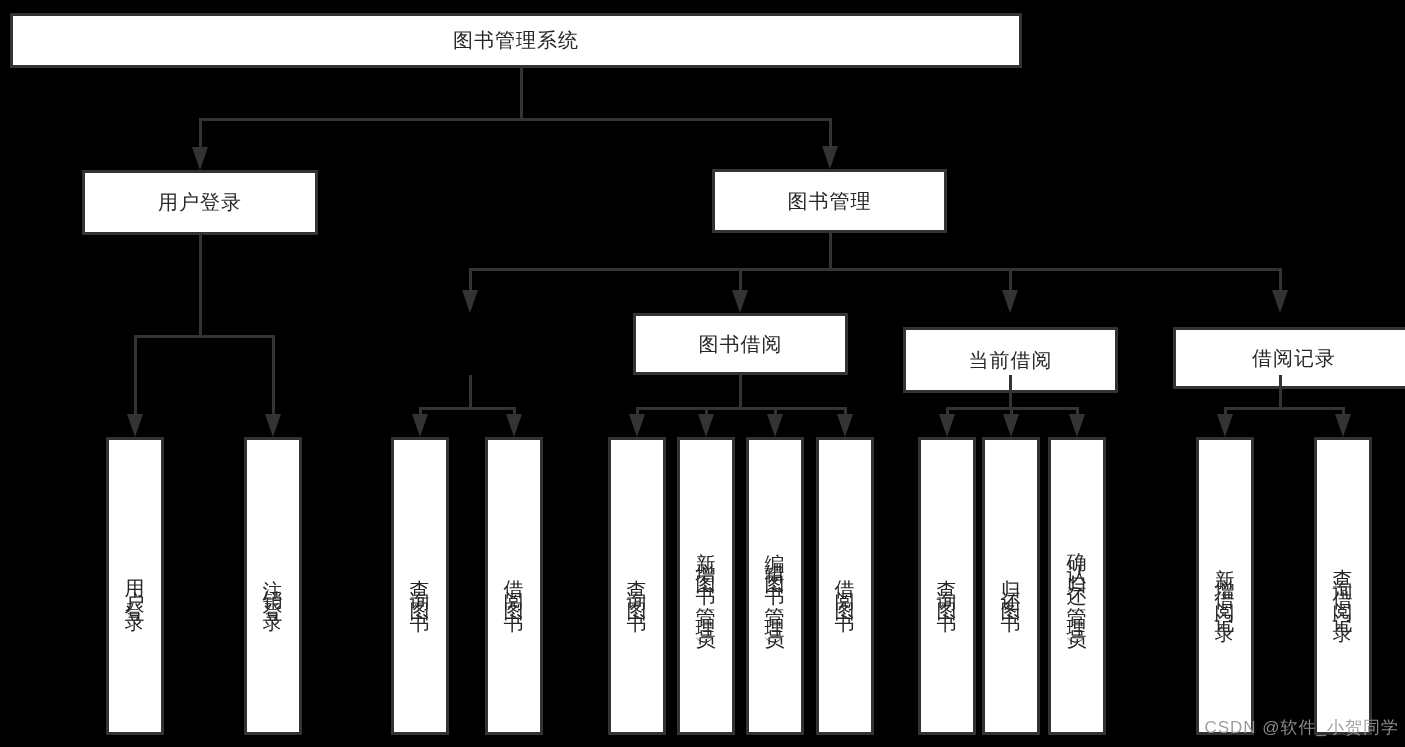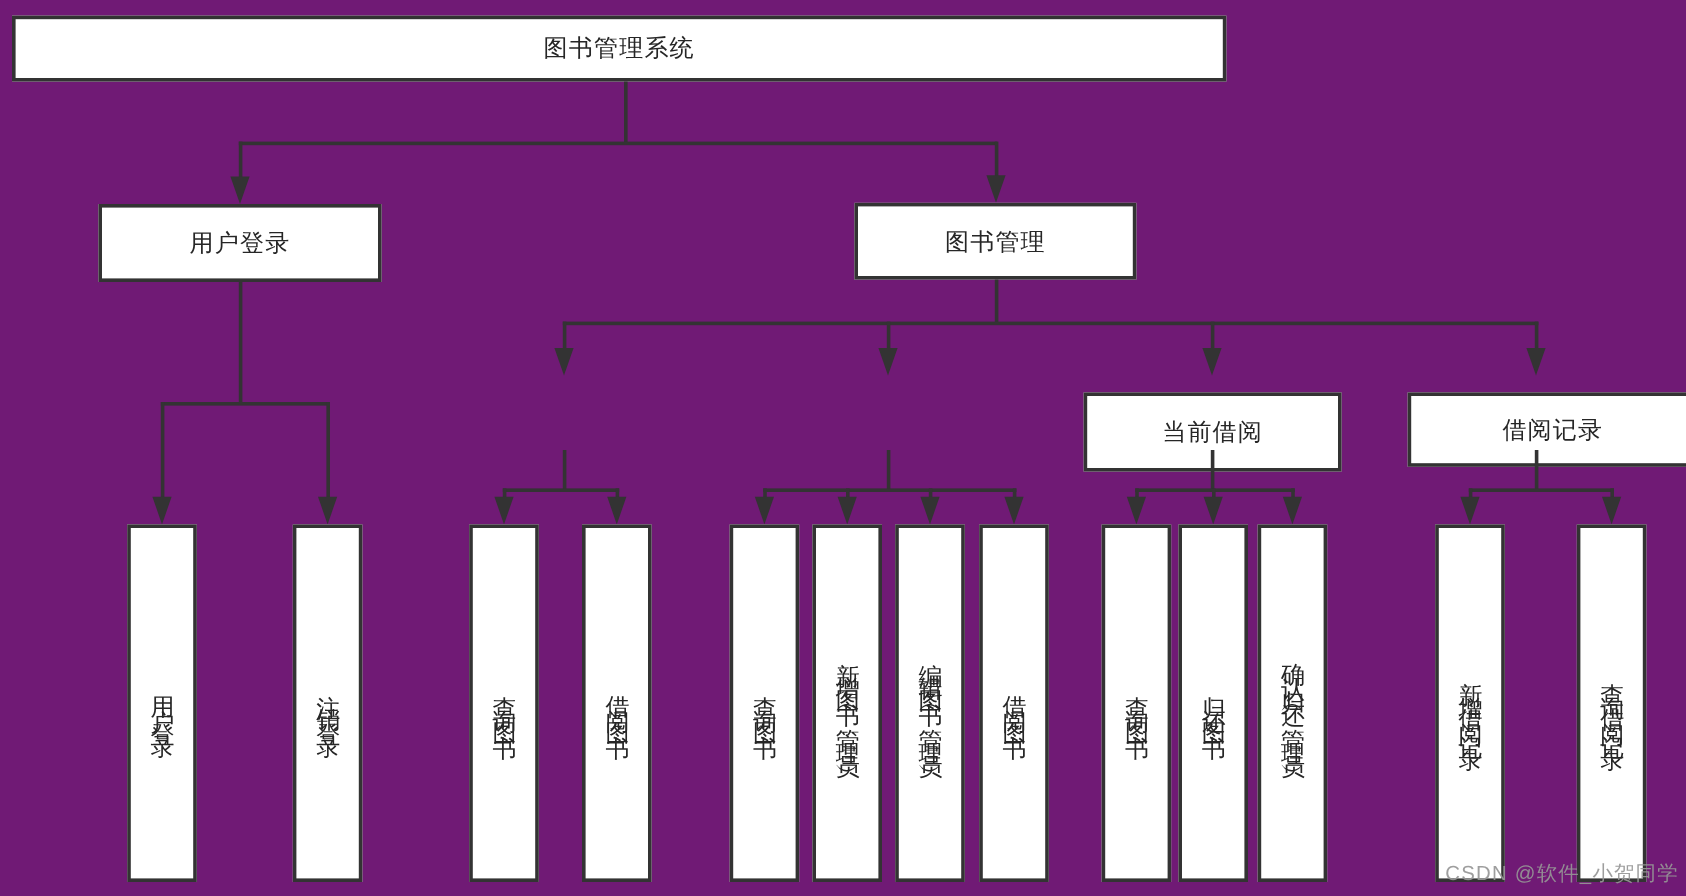--- a/index.html
+++ b/index.html
@@ -1,17 +1,17 @@
 <!DOCTYPE html>
 <html><head>
 <meta charset="utf-8">
 <style>
   html,body { margin:0; padding:0; background:#ffffff; }
   .canvas {
-    position:relative; width:1405px; height:747px; background:#701a75;
+    position:relative; width:1405px; height:747px; background:#000000;
     font-family:"Liberation Sans","DejaVu Sans",sans-serif; color:#262626;
     overflow:hidden;
   }
   .hbox {
     position:absolute; box-sizing:border-box; border:3px solid #333333;
     background:#ffffff; display:flex; align-items:center; justify-content:center;
     font-size:20px; letter-spacing:1px;
   }
   .vbox {
     position:absolute; box-sizing:border-box; border:3px solid #333333;
@@ -68,20 +68,23 @@
   <div class="h" style="left:469px;top:268px;width:813px"></div>
   <div class="v" style="left:469px;top:268px;height:24px"></div>
   <div class="ah" style="left:462px;top:290px"></div>
   <div class="v" style="left:739px;top:268px;height:24px"></div>
   <div class="ah" style="left:732px;top:290px"></div>
   <div class="v" style="left:1009px;top:268px;height:24px"></div>
   <div class="ah" style="left:1002px;top:290px"></div>
   <div class="v" style="left:1279px;top:268px;height:24px"></div>
   <div class="ah" style="left:1272px;top:290px"></div>
 
+  <div class="hbox" style="left:633px;top:313px;width:215px;height:62px">
+    <span>图书借阅</span>
+  </div>
   <div class="hbox" style="left:903px;top:327px;width:215px;height:66px">
     <span>当前借阅</span>
   </div>
   <div class="hbox" style="left:1173px;top:327px;width:242px;height:62px">
     <span>借阅记录</span>
   </div>
 
   <div class="v" style="left:469px;top:375px;height:34px"></div>
   <div class="h" style="left:419px;top:407px;width:97px"></div>
   <div class="v" style="left:419px;top:407px;height:10px"></div>

